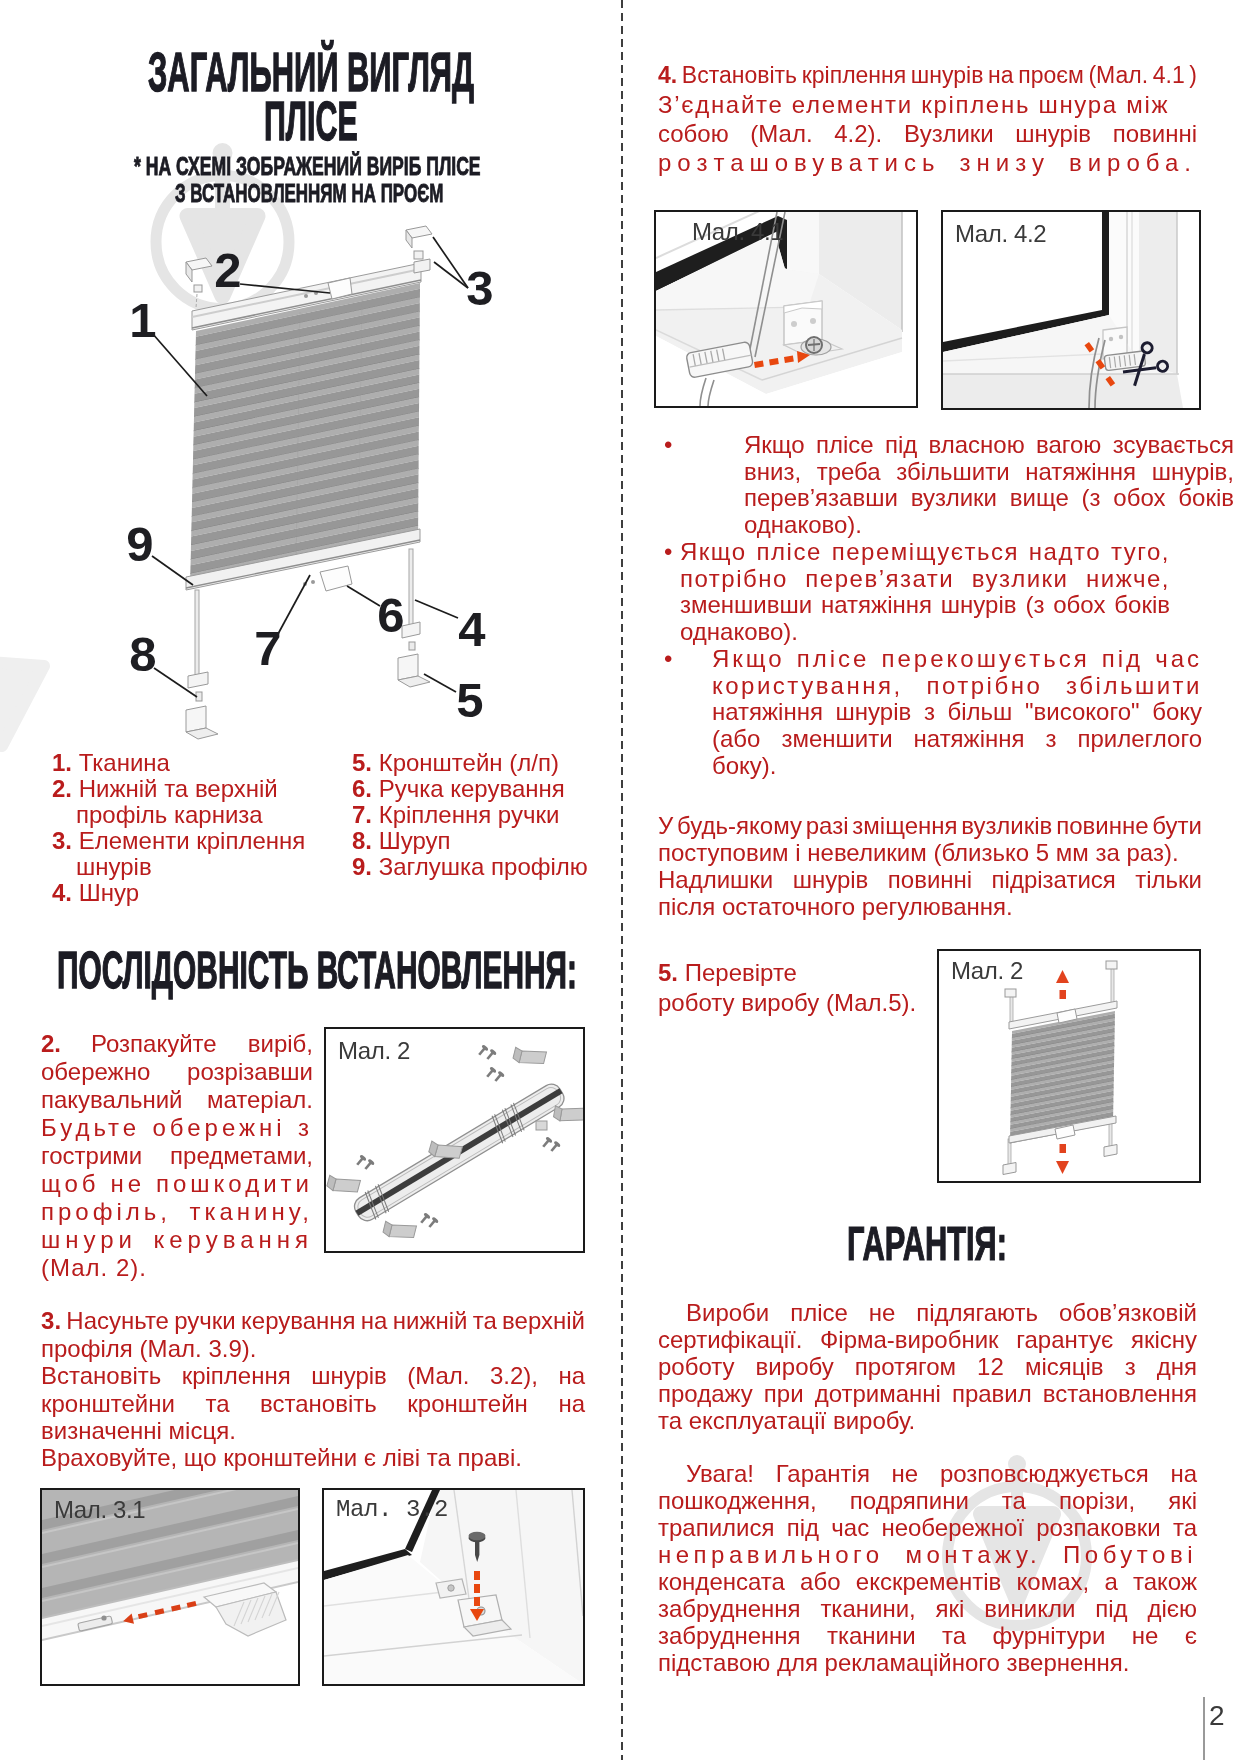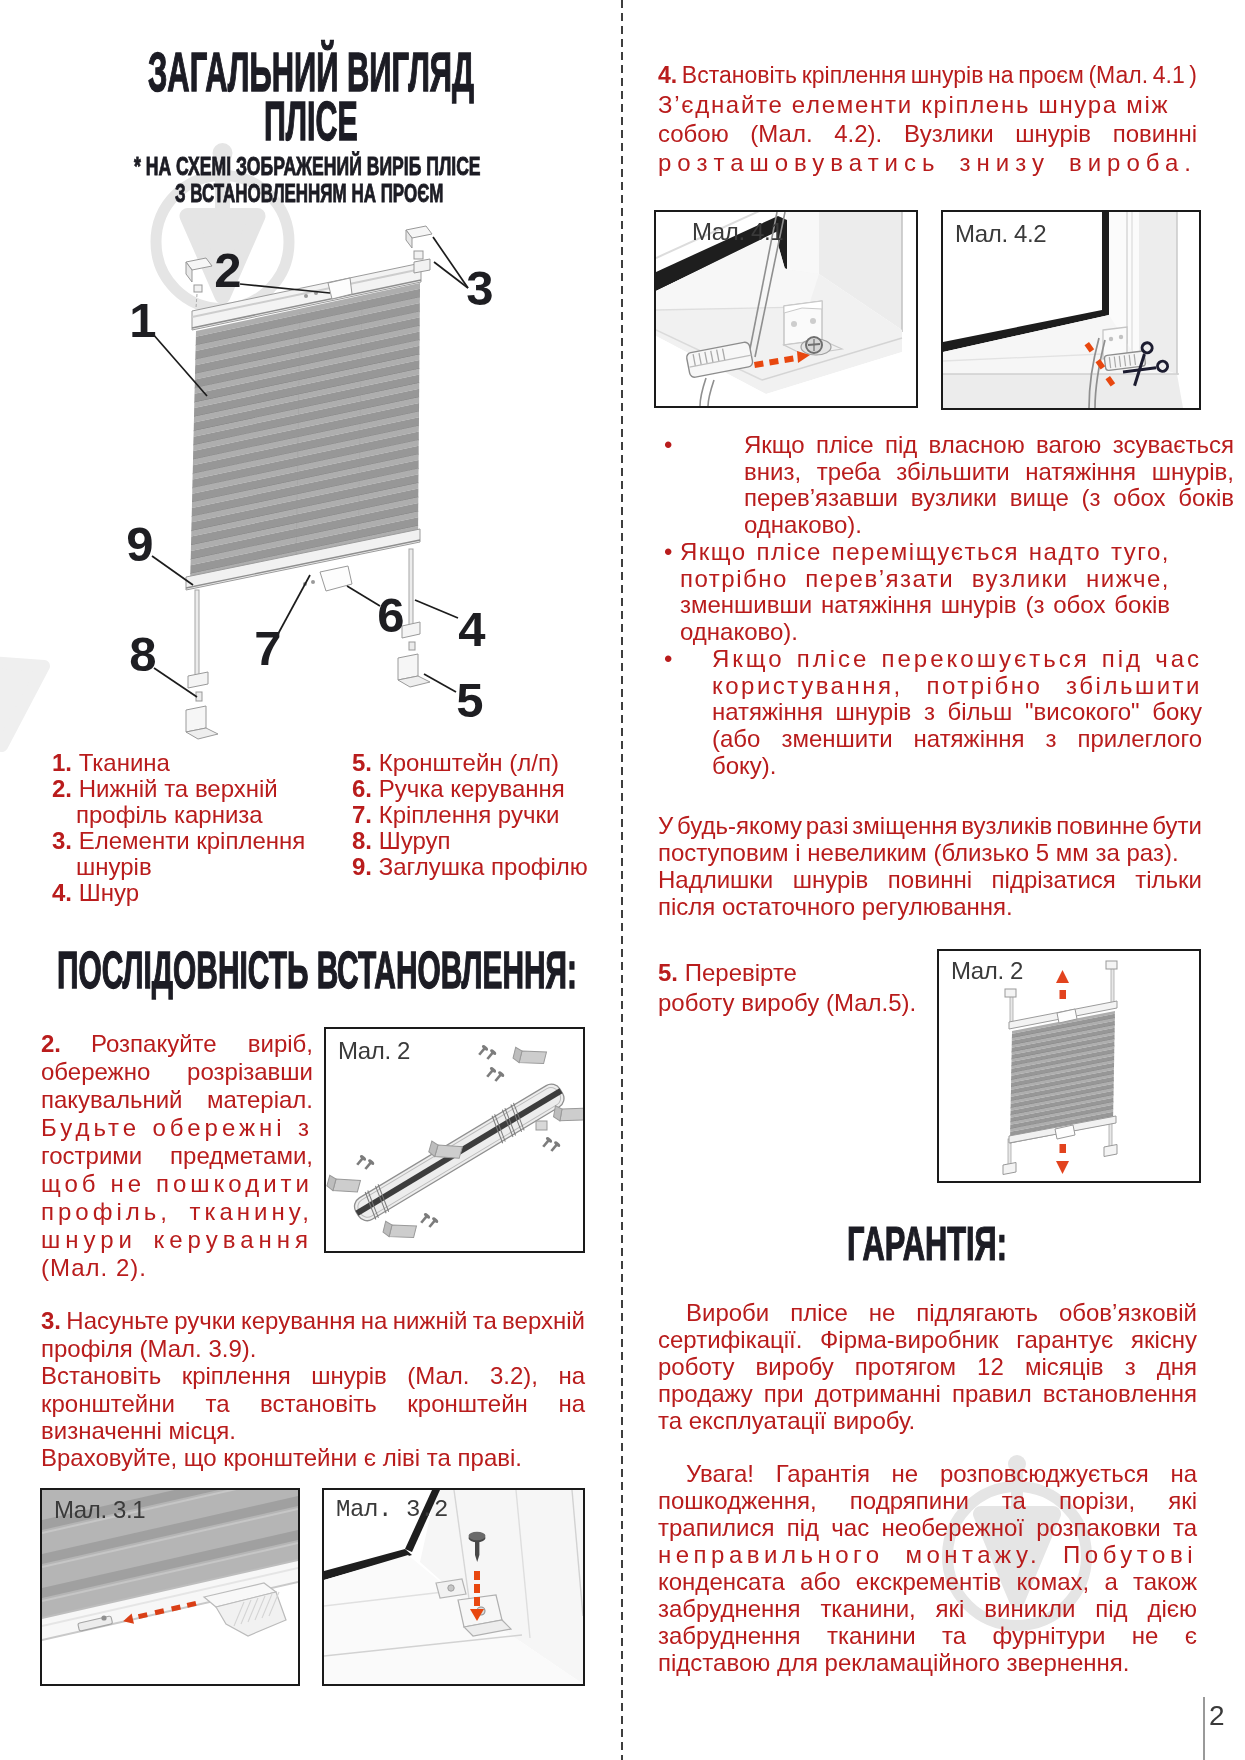--- a/index.html
+++ b/index.html
@@ -154,21 +154,21 @@
 <div class="ln" id="step2_1" style="word-spacing:30.20px;">обережно розрізавши</div>
 <div class="ln" id="step2_2" style="word-spacing:17.72px;">пакувальний матеріал.</div>
 <div class="ln" id="step2_3" style="letter-spacing:4px;word-spacing:1.64px;">Будьте обережні з</div>
 <div class="ln" id="step2_4" style="word-spacing:21.23px;">гострими предметами,</div>
 <div class="ln" id="step2_5" style="letter-spacing:4px;word-spacing:0.24px;">щоб не пошкодити</div>
 <div class="ln" id="step2_6" style="letter-spacing:4px;word-spacing:7.83px;">профіль, тканину,</div>
 <div class="ln" id="step2_7" style="letter-spacing:5px;word-spacing:4.81px;">шнури керування</div>
 <div class="ln" id="step2_8" style="letter-spacing:1px;">(Мал. 2).</div>
 </div>
 <div class="abs body" style="left:41px;top:1307px;width:544px;line-height:27.5px;">
-<div class="ln" id="step3_0" style="word-spacing:-1.38px;"><b>3.</b> Насуньте ручки керування на нижній та верхній</div>
+<div class="ln" id="step3_0" style="word-spacing:-1.38px;text-align:right;"><b>3.</b> Насуньте ручки керування на нижній та верхній</div>
 <div class="ln" id="step3_1" style="">профіля (Мал. 3.9).</div>
 <div class="ln" id="step3_2" style="word-spacing:13.76px;">Встановіть кріплення шнурів (Мал. 3.2), на</div>
 <div class="ln" id="step3_3" style="word-spacing:23.91px;">кронштейни та встановіть кронштейн на</div>
 <div class="ln" id="step3_4" style="">визначенні місця.</div>
 </div>
 <div class="abs body" style="left:658px;top:60px;width:539px;line-height:29px;">
 <div class="ln" id="step4_0" style="word-spacing:-1.74px;"><span style="font-size:23px"><b>4.</b> Встановіть кріплення шнурів на проєм (Мал. 4.1 )</span></div>
 <div class="ln" id="step4_1" style="letter-spacing:1.7px;">З’єднайте елементи кріплень шнура між</div>
 <div class="ln" id="step4_2" style="word-spacing:14.97px;">собою (Мал. 4.2). Вузлики шнурів повинні</div>
 <div class="ln" id="step4_3" style="letter-spacing:6px;word-spacing:6.34px;">розташовуватись знизу вироба.</div>

